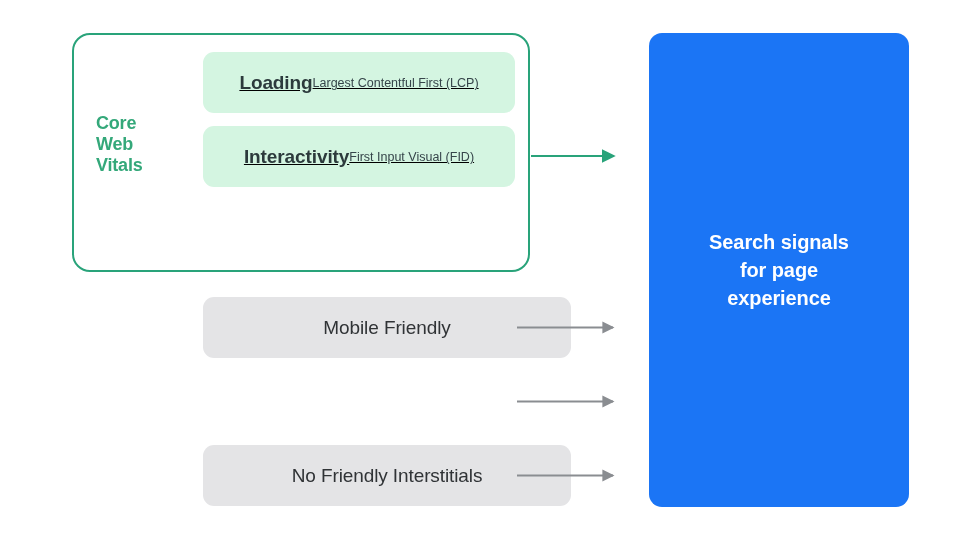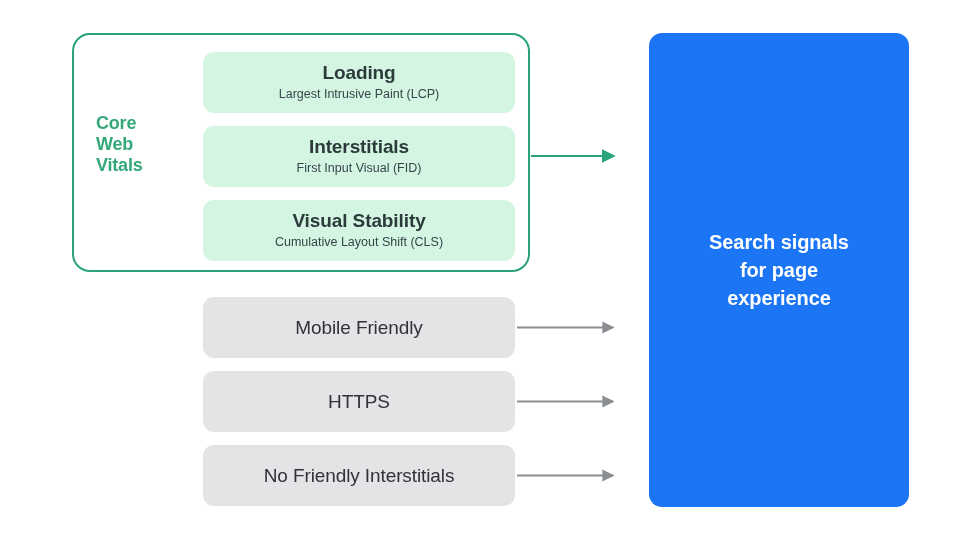--- a/index.html
+++ b/index.html
@@ -48,23 +48,24 @@
 
   
   .vital-card {
     position: absolute;
     left: 203px;
     width: 312px;
     height: 61px;
     background: #d4f5e1;
     border-radius: 11px;
     display: flex;
-    flex-direction: column;
+    flex-direction: row;
     align-items: center;
     justify-content: center;
+    text-decoration: underline;
   }
   .vital-card.v0 { top: 52px; }
   .vital-card.v1 { top: 126px; }
   .vital-card.v2 { top: 200px; }
 
   .vital-title {
     color: #2c3a3c;
     font-size: 19px;
     font-weight: bold;
     letter-spacing: -0.1px;
@@ -75,21 +76,21 @@
     font-size: 12.5px;
     font-weight: normal;
     line-height: 1.3;
     margin-top: 2px;
   }
 
   
   .gray-box {
     position: absolute;
     left: 203px;
-    width: 312px;
+    width: 368px;
     height: 61px;
     background: #e4e4e6;
     border-radius: 11px;
     display: flex;
     align-items: center;
     justify-content: center;
   }
   .gray-box.g0 { top: 297px; }
   .gray-box.g1 { top: 371px; }
   .gray-box.g2 { top: 445px; }
@@ -140,40 +141,33 @@
 <div id="canvas">
 
   <div class="cwv-group"></div>
 
   <div class="cwv-label">Core
 Web
 Vitals</div>
 
   <div class="vital-card v0">
     <div class="vital-title">Loading</div>
-    <div class="vital-sub">Largest Intrusive Paint (LCP)</div>
+    <div class="vital-sub">Largest Contentful First (LCP)</div>
   </div>
 
   <div class="vital-card v1">
-    <div class="vital-title">Interstitials</div>
+    <div class="vital-title">Interactivity</div>
     <div class="vital-sub">First Input Visual (FID)</div>
   </div>
 
-  <div class="vital-card v2">
-    <div class="vital-title">Visual Stability</div>
-    <div class="vital-sub">Cumulative Layout Shift (CLS)</div>
-  </div>
 
   <div class="gray-box g0">
     <div class="gray-label">Mobile Friendly</div>
   </div>
 
-  <div class="gray-box g1">
-    <div class="gray-label">HTTPS</div>
-  </div>
 
   <div class="gray-box g2">
     <div class="gray-label">No Friendly Interstitials</div>
   </div>
 
   <div class="blue-box">
     <div class="blue-text">Search signals
 for page
 experience</div>
   </div>

